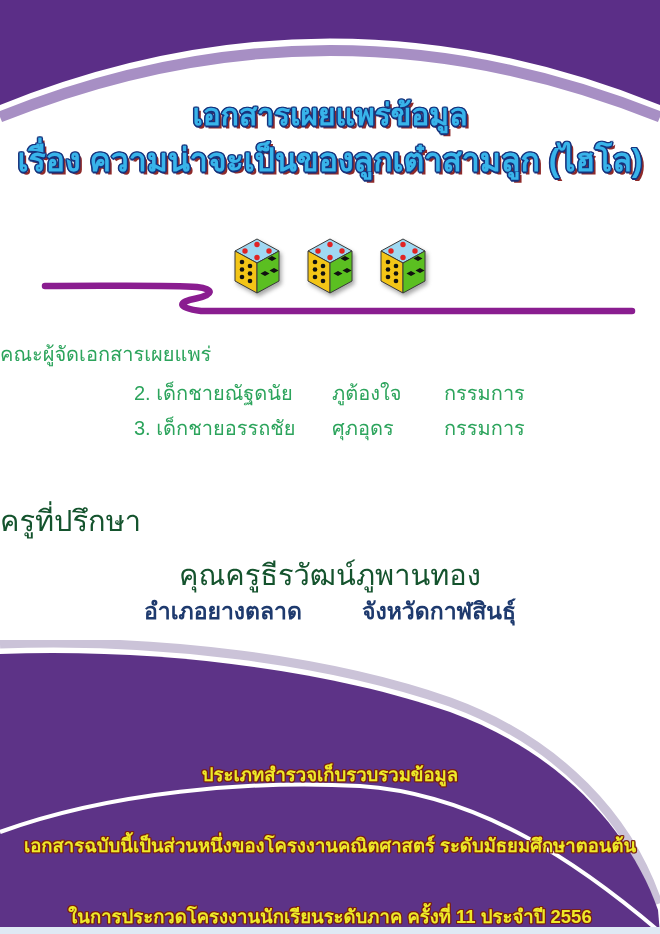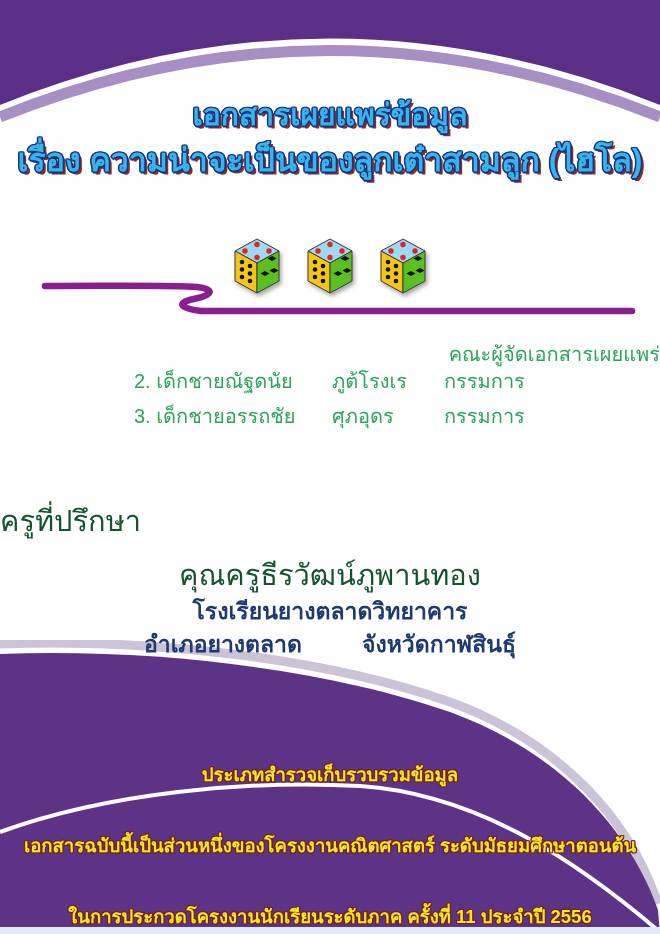--- a/index.html
+++ b/index.html
@@ -28,21 +28,21 @@
   .dice-row{
     position:absolute;top:238px;left:0;width:100%;z-index:3;
     display:flex;justify-content:center;gap:27px;
   }
   .die{filter:drop-shadow(2px 3px 2px rgba(60,60,60,0.45));}
 
   .squiggle-svg{position:absolute;top:270px;left:0;z-index:2;}
 
   
   .committee{top:338px;z-index:3;color:#2ca45c;font-size:20px;}
-  .committee-heading{text-align:right;margin-bottom:0;}
+  .committee-heading{text-align:left;margin-bottom:12px;}
   .committee-row{
     display:flex;width:392px;margin:0 auto 13px auto;line-height:1.1;
   }
   .committee-row .c-name{width:198px;}
   .committee-row .c-surname{width:112px;}
   .committee-row .c-role{width:82px;}
 
   
   .advisor{top:498px;z-index:3;color:#14532d;font-size:29px;text-align:left;}
   .advisor-name-line{margin-top:8px;display:flex;justify-content:center;}
@@ -149,40 +149,39 @@
         <path d="M31,33 l4.5,2.5 -4.5,2.5 -4.5,-2.5 Z"></path>
         <path d="M40,30 l4.5,2.5 -4.5,2.5 -4.5,-2.5 Z"></path>
       </g>
     </svg>
   </div>
 
   <div class="abs committee">
     <div class="committee-heading">คณะผู้จัดเอกสารเผยแพร่</div>
     <div class="committee-row">
       <span class="c-name">2. เด็กชายณัฐดนัย</span>
-      <span class="c-surname">ภูต้โรงเร</span>
+      <span class="c-surname">ภูต้องใจ</span>
       <span class="c-role">กรรมการ</span>
     </div>
     <div class="committee-row">
       <span class="c-name">3. เด็กชายอรรถชัย</span>
       <span class="c-surname">ศุภอุดร</span>
       <span class="c-role">กรรมการ</span>
     </div>
   </div>
 
   <div class="abs advisor">
     <div>ครูที่ปรึกษา</div>
     <div class="advisor-name-line">
       <span>คุณครูธีรวัฒน์</span>
       <span>ภูพานทอง</span>
     </div>
   </div>
 
   <div class="abs school">
-    <div>โรงเรียนยางตลาดวิทยาคาร</div>
     <div class="school-line2">
       <span>อำเภอยางตลาด</span>
       <span>จังหวัดกาฬสินธุ์</span>
     </div>
   </div>
 
   <svg class="footer-svg" width="660" height="294" viewBox="0 0 660 294">
     <path d="M0,4 C160,-2 330,20 450,62 C560,102 630,180 658,264" fill="none" stroke="#ffffff" stroke-width="16"></path>
     <path d="M0,4 C160,-2 330,20 450,62 C560,102 630,180 658,264" fill="none" stroke="#cbc3d8" stroke-width="9"></path>
     <path d="M0,14 C160,8 330,30 450,72 C560,112 630,190 658,270 L660,294 L0,294 Z" fill="#5d3387"></path>

